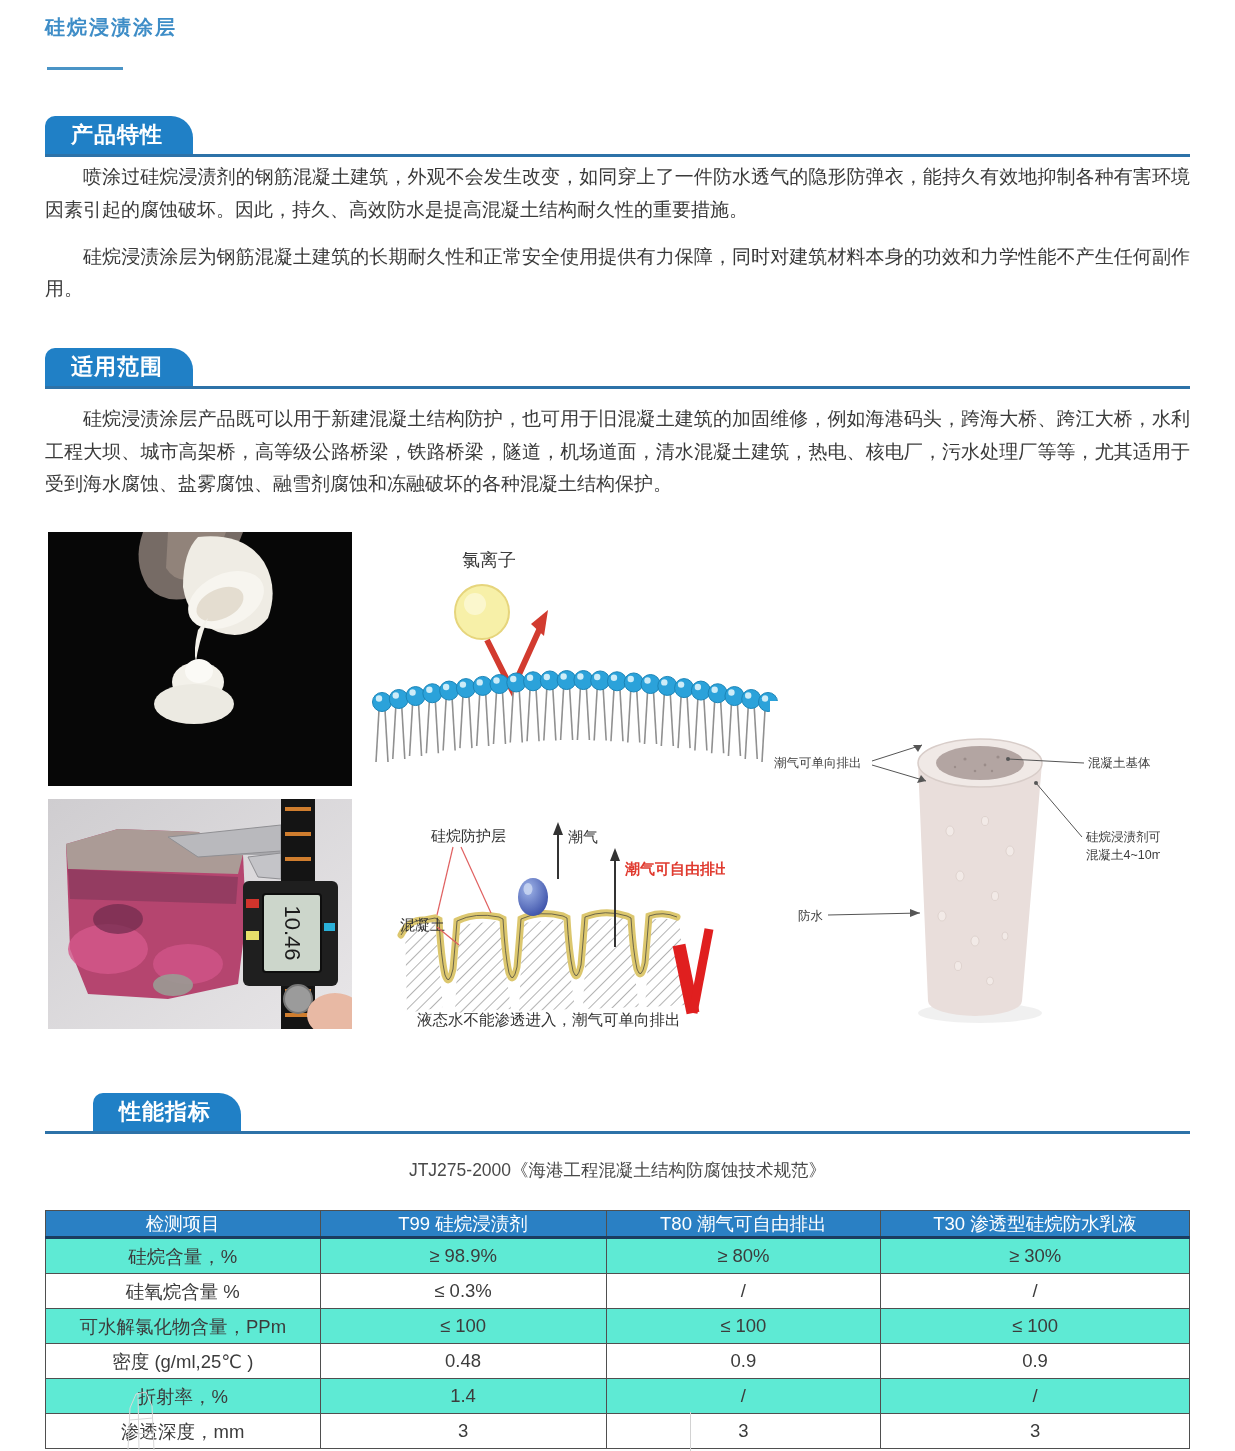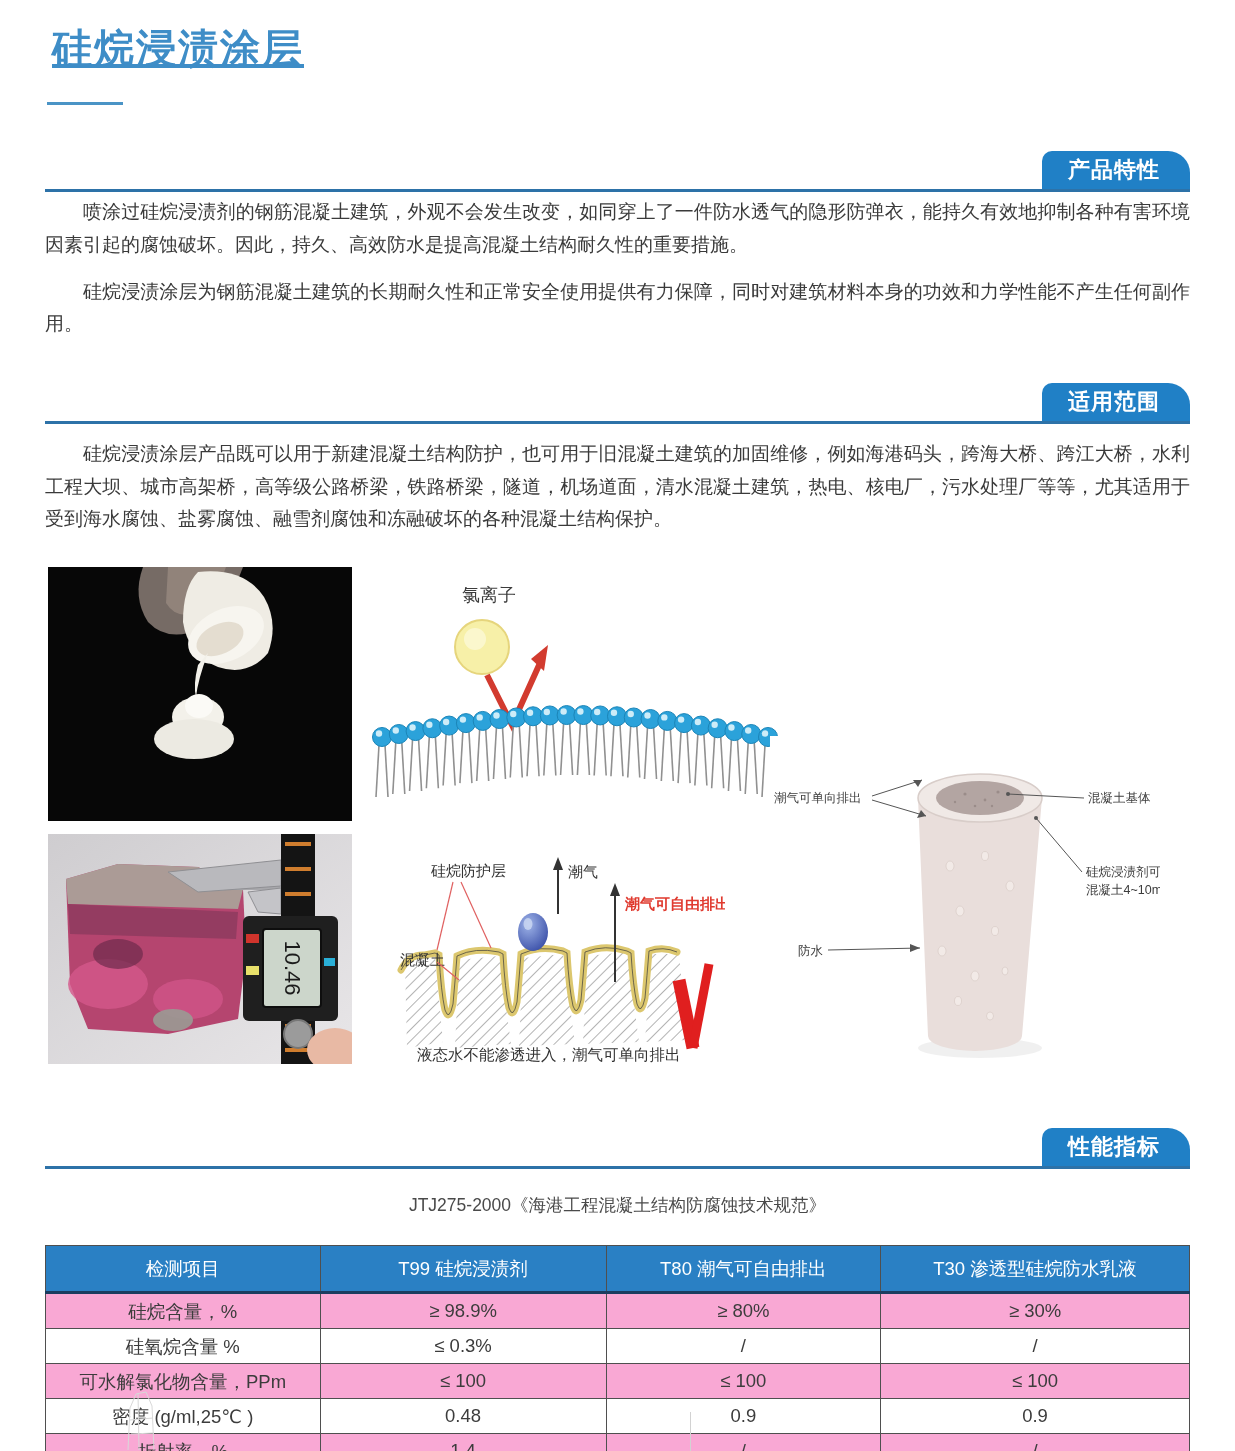--- a/index.html
+++ b/index.html
@@ -1,44 +1,44 @@
 <!DOCTYPE html>
 <html><head>
 <meta charset="utf-8">
 <style>
   html,body{margin:0;padding:0;background:#ffffff;}
   body{font-family:"Liberation Sans","DejaVu Sans",sans-serif;}
   .page{position:relative;width:1235px;height:1451px;background:#ffffff;overflow:hidden;}
   .content{padding:14px 45px 0 45px;}
 
-  .doc-title{margin:7px;font-size:40px;font-weight:bold;letter-spacing:2px;color:#3e8dc7;text-decoration:underline;}
+  .doc-title{margin:0;font-size:20px;font-weight:bold;letter-spacing:2px;color:#3e8dc7;}
   .title-underline{width:76px;height:3px;background:#4a94c6;margin:26px 0 0 2px;}
 
-  .section-rule{border-bottom:3px solid #2d72a8;margin-top:46px;line-height:0;text-align:right;}
+  .section-rule{border-bottom:3px solid #2d72a8;margin-top:46px;line-height:0;}
   .section-tab{display:inline-block;background:#2080c6;color:#ffffff;font-size:22px;font-weight:bold;
     padding:7px 30px 7px 26px;border-radius:10px 22px 0 0;letter-spacing:1px;line-height:1.1;}
 
   .para{margin:14px 0 0 0;font-size:19px;line-height:1.72;color:#3a3a3a;text-indent:2em;text-align:justify;}
 
   .gallery{position:relative;height:520px;margin-top:18px;}
   .fig{position:absolute;margin:0;padding:0;}
   .fig svg{display:block;}
   .fig-bottle{left:3px;top:13px;}
   .fig-chloride{left:325px;top:15px;}
   .fig-caliper{left:3px;top:280px;}
   .fig-membrane{left:350px;top:298px;}
   .fig-cylinder{left:725px;top:182px;}
 
   .std-caption{margin:24px 0 28px 0;text-align:center;font-size:17.5px;color:#4a4a4a;}
 
   table.spec{width:100%;border-collapse:collapse;table-layout:fixed;}
   table.spec th{background:#2a80c4;color:#ffffff;font-weight:normal;font-size:18.5px;
-    border:1px solid #4f4f4f;border-bottom:3px solid #1b3c5f;padding:10px 4px;text-align:center;}
+    border:1px solid #4f4f4f;border-bottom:3px solid #1b3c5f;padding:0 4px;text-align:center;}
   table.spec td{border:1px solid #4f4f4f;font-size:18.5px;color:#3c3c3c;padding:4px 6px;text-align:center;height:26px;}
-  table.spec tr.gray td{background:#f9a8d4;}
+  table.spec tr.gray td{background:#5eead4;}
 
   .watermark{position:absolute;left:108px;top:1388px;}
   .wm-line{position:absolute;left:690px;top:1412px;width:1px;height:39px;background:#d2d2d2;}
 
   svg text{font-family:"Liberation Sans","DejaVu Sans",sans-serif;}
 </style>
 </head>
 <body>
 
 <div class="page">

